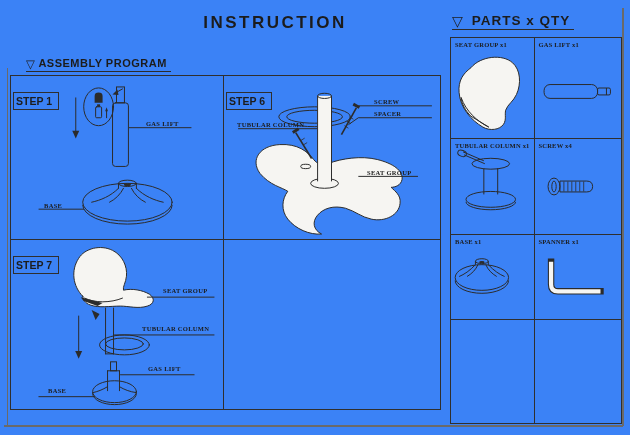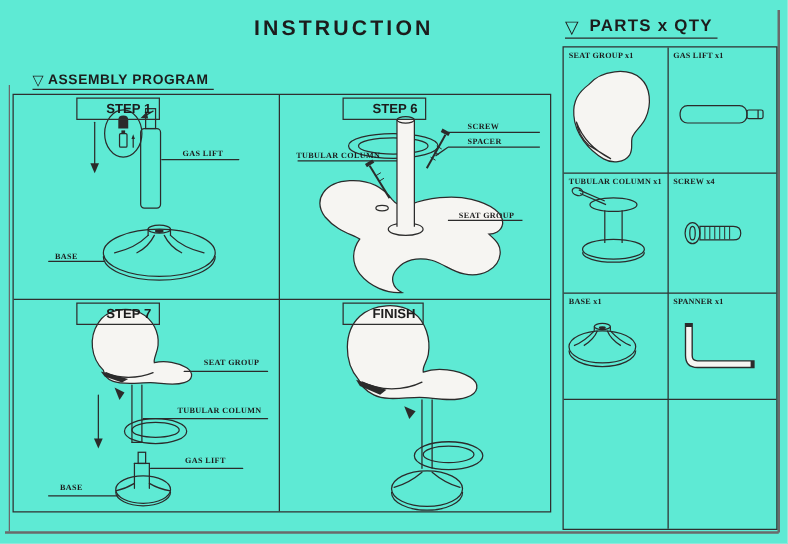--- a/index.html
+++ b/index.html
@@ -1,35 +1,35 @@
 <!DOCTYPE html>
 <html><head>
 <meta charset="utf-8">
 <style>
   html,body{margin:0;padding:0;}
   body{width:630px;height:435px;background:#e9e7e3;font-family:"Liberation Sans",sans-serif;}
-  .page{position:relative;width:630px;height:435px;background:#5eead4;overflow:hidden;color:#2b2b2b;}
+  .page{position:relative;width:630px;height:435px;background:#3b82f6;overflow:hidden;color:#2b2b2b;}
   .edge{position:absolute;background:#6a6a6a;}
   .title{position:absolute;left:150px;top:13px;width:250px;text-align:center;
          font-size:17px;font-weight:bold;letter-spacing:2.5px;color:#1c1c1c;}
   .sec-head{position:absolute;font-weight:bold;color:#1c1c1c;border-bottom:1.6px solid #2b2b2b;
             padding:0 4px 1px 0;white-space:nowrap;}
   .sec-head .tri{font-weight:normal;font-size:1.05em;margin-right:3px;position:relative;top:.5px;}
   .asm-head{left:26px;top:56px;font-size:11px;letter-spacing:.5px;}
   .parts-head{left:452px;top:12px;font-size:13.5px;letter-spacing:1px;}
 
   .asm-table{position:absolute;left:10px;top:75px;width:429px;height:333px;
              border:1.5px solid #2f2f2f;display:grid;
              grid-template-columns:213px auto;grid-template-rows:164px auto;}
   .asm-cell{position:relative;}
   .asm-cell.br{border-right:1.4px solid #2f2f2f;}
   .asm-cell.bb{border-bottom:1.4px solid #2f2f2f;}
-  .step-tag{position:absolute;left:2px;top:2px;border:1.3px solid #2f2f2f;
-            padding:2px 6px 2px 23px;font-size:10.5px;font-weight:bold;color:#1c1c1c;
-            background:transparent;z-index:3;white-space:nowrap;margin-left:48px;}
+  .step-tag{position:absolute;left:2px;top:16px;border:1.3px solid #2f2f2f;
+            padding:2px 6px 2px 2px;font-size:10.5px;font-weight:bold;color:#1c1c1c;
+            background:transparent;z-index:3;white-space:nowrap;}
   .diagram{position:absolute;inset:0;width:100%;height:100%;}
   .callout{position:absolute;font-family:"Liberation Serif",serif;font-weight:bold;
            font-size:6.5px;letter-spacing:.3px;color:#1c1c1c;white-space:nowrap;z-index:2;}
 
   .parts-table{position:absolute;left:450px;top:37px;width:170px;height:385px;
                border:1.5px solid #2f2f2f;display:grid;
                grid-template-columns:83.5px auto;grid-template-rows:101px 96px 85px auto;}
   .part-cell{position:relative;}
   .part-cell.br{border-right:1.4px solid #2f2f2f;}
   .part-cell.bb{border-bottom:1.4px solid #2f2f2f;}
@@ -154,39 +154,20 @@
           <line x1="110" y1="133" x2="184" y2="133"></line>
           <line x1="28" y1="155" x2="84" y2="155"></line>
         </g>
       </svg>
       <span class="callout" style="left:152px;top:47px;">SEAT GROUP</span>
       <span class="callout" style="left:131px;top:85px;">TUBULAR COLUMN</span>
       <span class="callout" style="left:137px;top:125px;">GAS LIFT</span>
       <span class="callout" style="left:37px;top:147px;">BASE</span>
     </div>
 
-    <div class="asm-cell">
-      <div class="step-tag">FINISH</div>
-      <svg class="diagram" viewBox="0 0 213 165">
-        <g stroke="#2b2b2b" stroke-width="1" fill="none" stroke-linecap="round">
-          <path d="M 62,62 C 50,48 50,24 63,12 C 74,2 94,1 105,9 C 115,16 119,30 117,42 C 116,48 112,52 113,56 C 124,52 140,54 150,60 C 158,65 157,73 147,76 C 135,80 120,76 110,76 C 98,76 84,79 74,74 C 66,70 64,66 62,62 Z" fill="#f6f5f2"></path>
-          <path d="M 65,64 C 78,71 98,71 112,64"></path>
-          <path d="M 60,62 L 84,70 L 79,74 L 63,67 Z" fill="#2b2b2b" stroke="none"></path>
-          <path d="M 98,83 L 107,87 L 102,93 Z" fill="#2b2b2b" stroke="none"></path>
-          <line x1="112" y1="78" x2="112" y2="132"></line>
-          <line x1="120" y1="78" x2="120" y2="132"></line>
-          <ellipse cx="133" cy="122" rx="27" ry="11"></ellipse>
-          <ellipse cx="133" cy="121" rx="20" ry="6.5"></ellipse>
-          <ellipse cx="116" cy="148" rx="28" ry="14"></ellipse>
-          <path d="M 88,151 A 28,14 0 0 0 144,151"></path>
-          <path d="M 112,135 C 105,141 97,145 90,147"></path>
-          <path d="M 120,135 C 127,141 135,145 142,147"></path>
-        </g>
-      </svg>
-    </div>
   </div>
 
   <div class="parts-table">
 
     <div class="part-cell br bb">
       <span class="part-label">SEAT GROUP x1</span>
       <svg class="diagram" viewBox="0 0 83 101">
         <g stroke="#2b2b2b" stroke-width="1" fill="none">
           <path d="M 20,30 C 30,18 52,16 62,25 C 70,32 71,46 66,57 C 63,64 57,67 55,73 C 54,78 56,82 53,87 C 49,93 39,94 32,90 C 20,83 9,70 8,55 C 7,43 12,36 20,30 Z" fill="#f6f5f2"></path>
           <path d="M 10,60 C 15,74 26,84 38,90 L 20,79 C 14,73 11,67 10,60 Z"></path>

